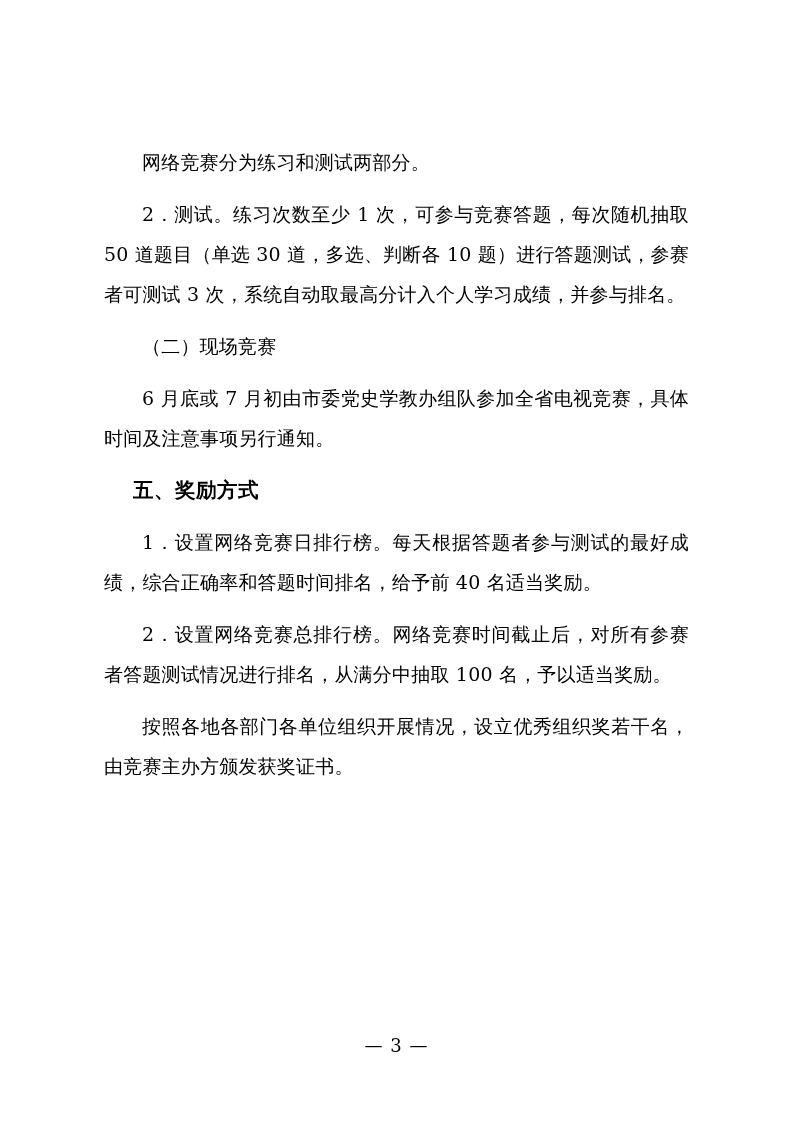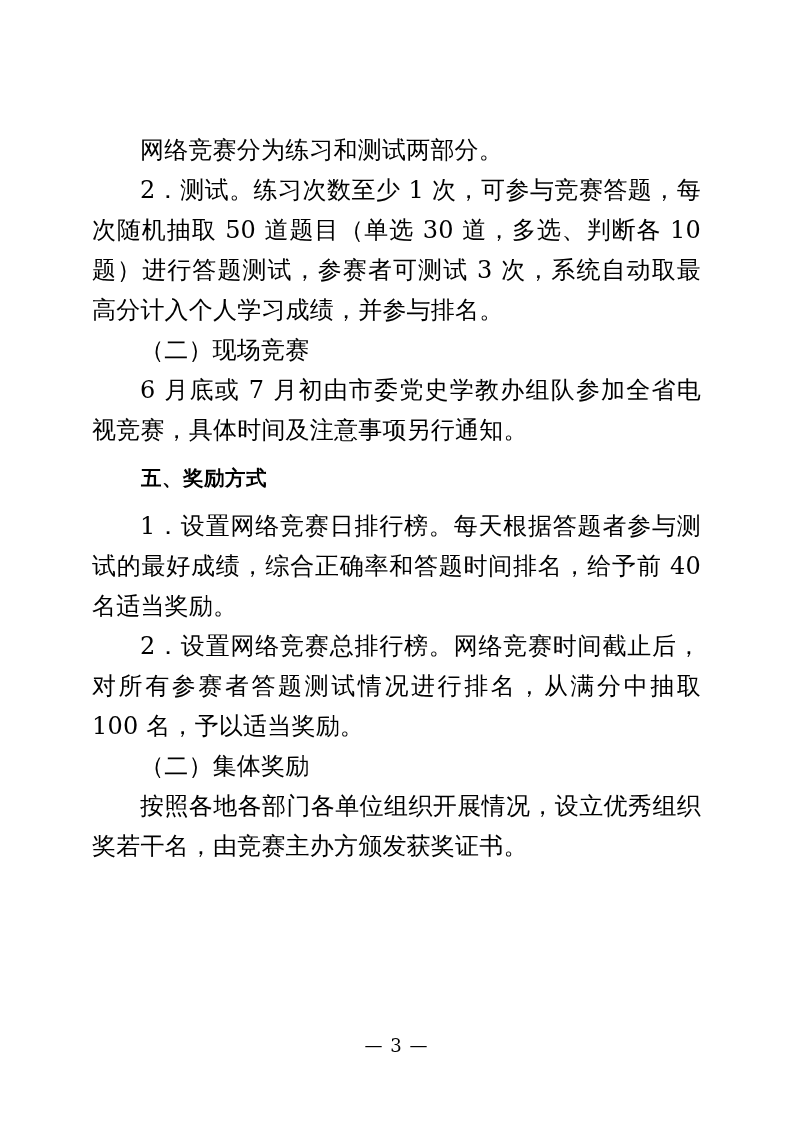--- a/index.html
+++ b/index.html
@@ -22,29 +22,29 @@
     padding: 130px 92px 0 92px;
   }
   .body-text {
     font-size: 20.5px;
     line-height: 40px;
     text-align: justify;
     text-justify: inter-ideograph;
     letter-spacing: 0.2px;
   }
   p.para {
-    margin: 0;
+    margin: 12px;
     text-indent: 2em;
-    font-size: 24px;
+    font-size: 19px;
     line-height: 40px;
     text-align: justify;
     text-justify: inter-ideograph;
   }
   p.heading {
-    margin: 8px;
+    margin: 0;
     text-indent: 2em;
     font-size: 20.5px;
     line-height: 40px;
     font-weight: bold;
     font-family: "DejaVu Sans", "Liberation Sans", sans-serif;
     letter-spacing: 0.5px;
   }
   .footer {
     position: absolute;
     left: 0;
@@ -61,17 +61,16 @@
 
 <div class="page">
   <div class="body-text">
     <p class="para">网络竞赛分为练习和测试两部分。</p>
     <p class="para">2．测试。练习次数至少 1 次，可参与竞赛答题，每次随机抽取 50 道题目（单选 30 道，多选、判断各 10 题）进行答题测试，参赛者可测试 3 次，系统自动取最高分计入个人学习成绩，并参与排名。</p>
     <p class="para">（二）现场竞赛</p>
     <p class="para">6 月底或 7 月初由市委党史学教办组队参加全省电视竞赛，具体时间及注意事项另行通知。</p>
     <p class="heading">五、奖励方式</p>
     <p class="para">1．设置网络竞赛日排行榜。每天根据答题者参与测试的最好成绩，综合正确率和答题时间排名，给予前 40 名适当奖励。</p>
     <p class="para">2．设置网络竞赛总排行榜。网络竞赛时间截止后，对所有参赛者答题测试情况进行排名，从满分中抽取 100 名，予以适当奖励。</p>
-    <p class="para">（二）集体奖励</p>
     <p class="para">按照各地各部门各单位组织开展情况，设立优秀组织奖若干名，由竞赛主办方颁发获奖证书。</p>
   </div>
   <div class="footer">— 3 —</div>
 </div>
 
 </body></html>

